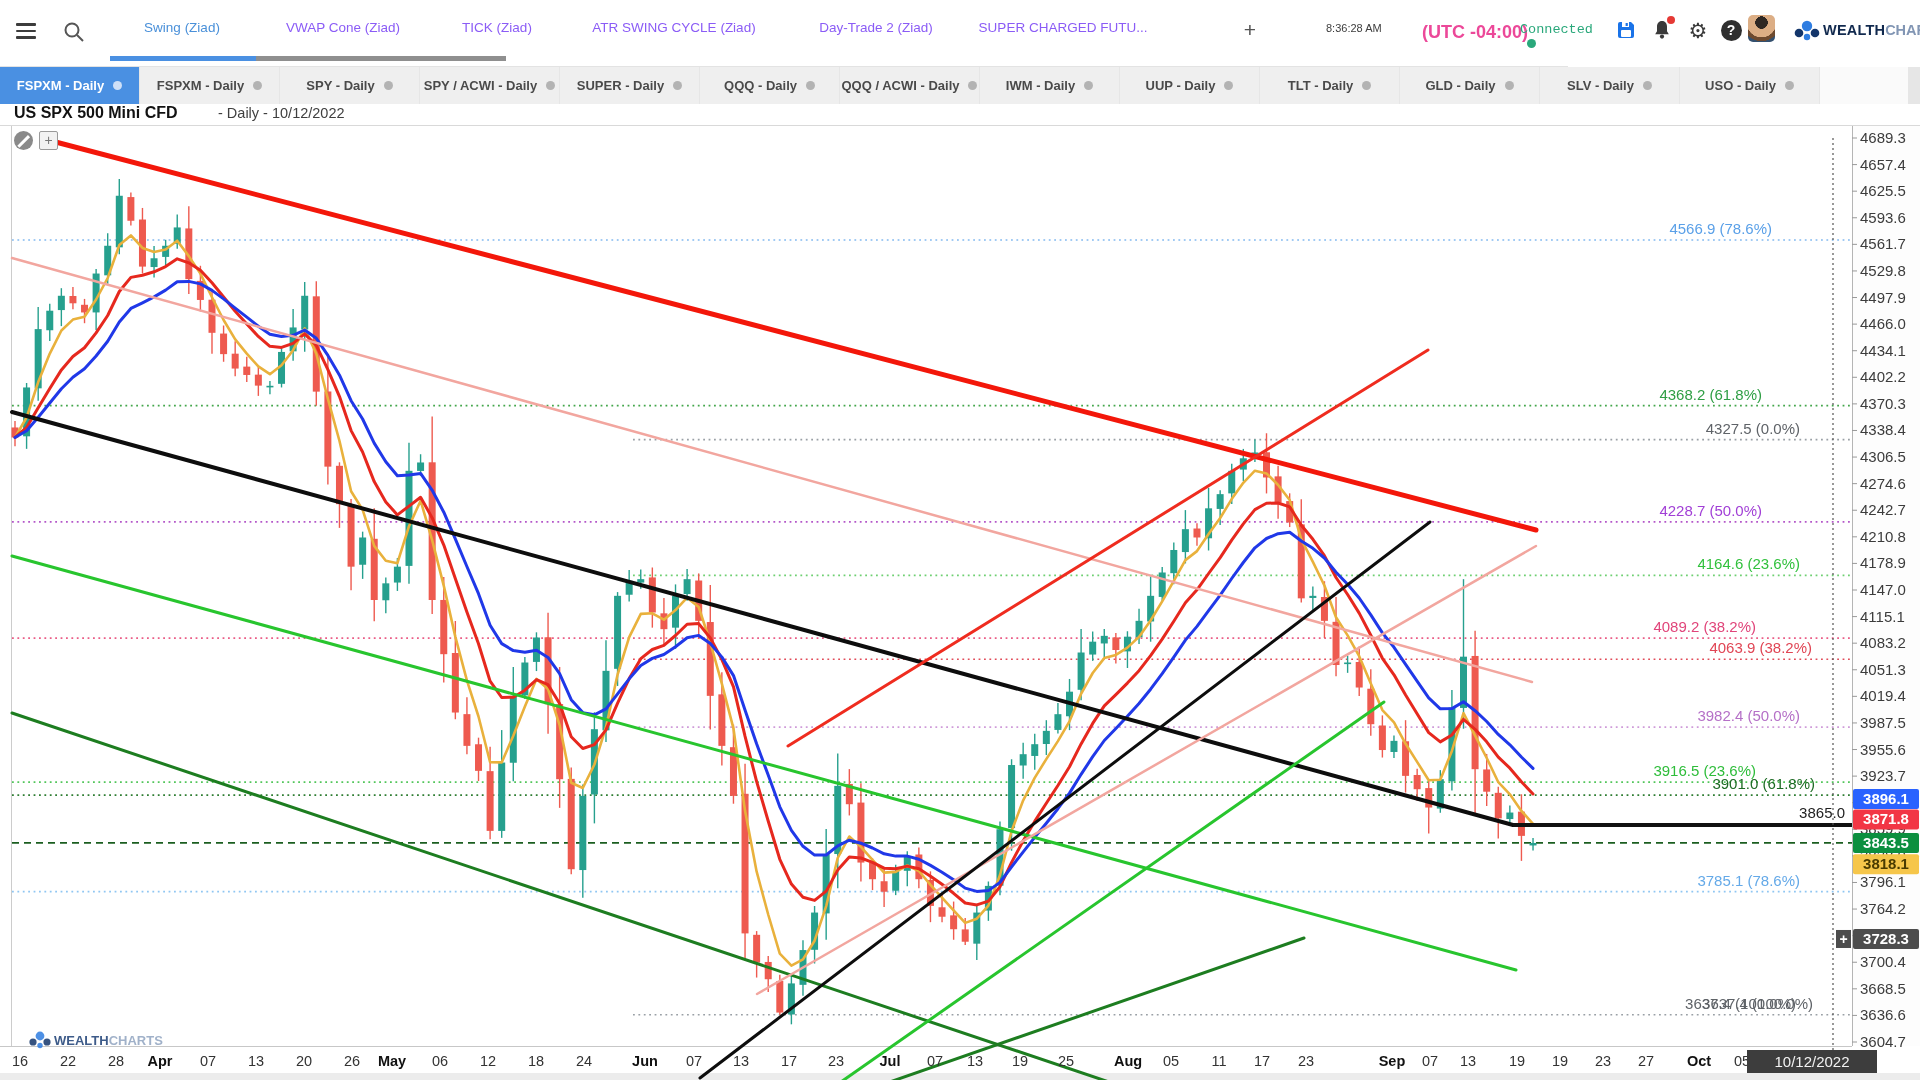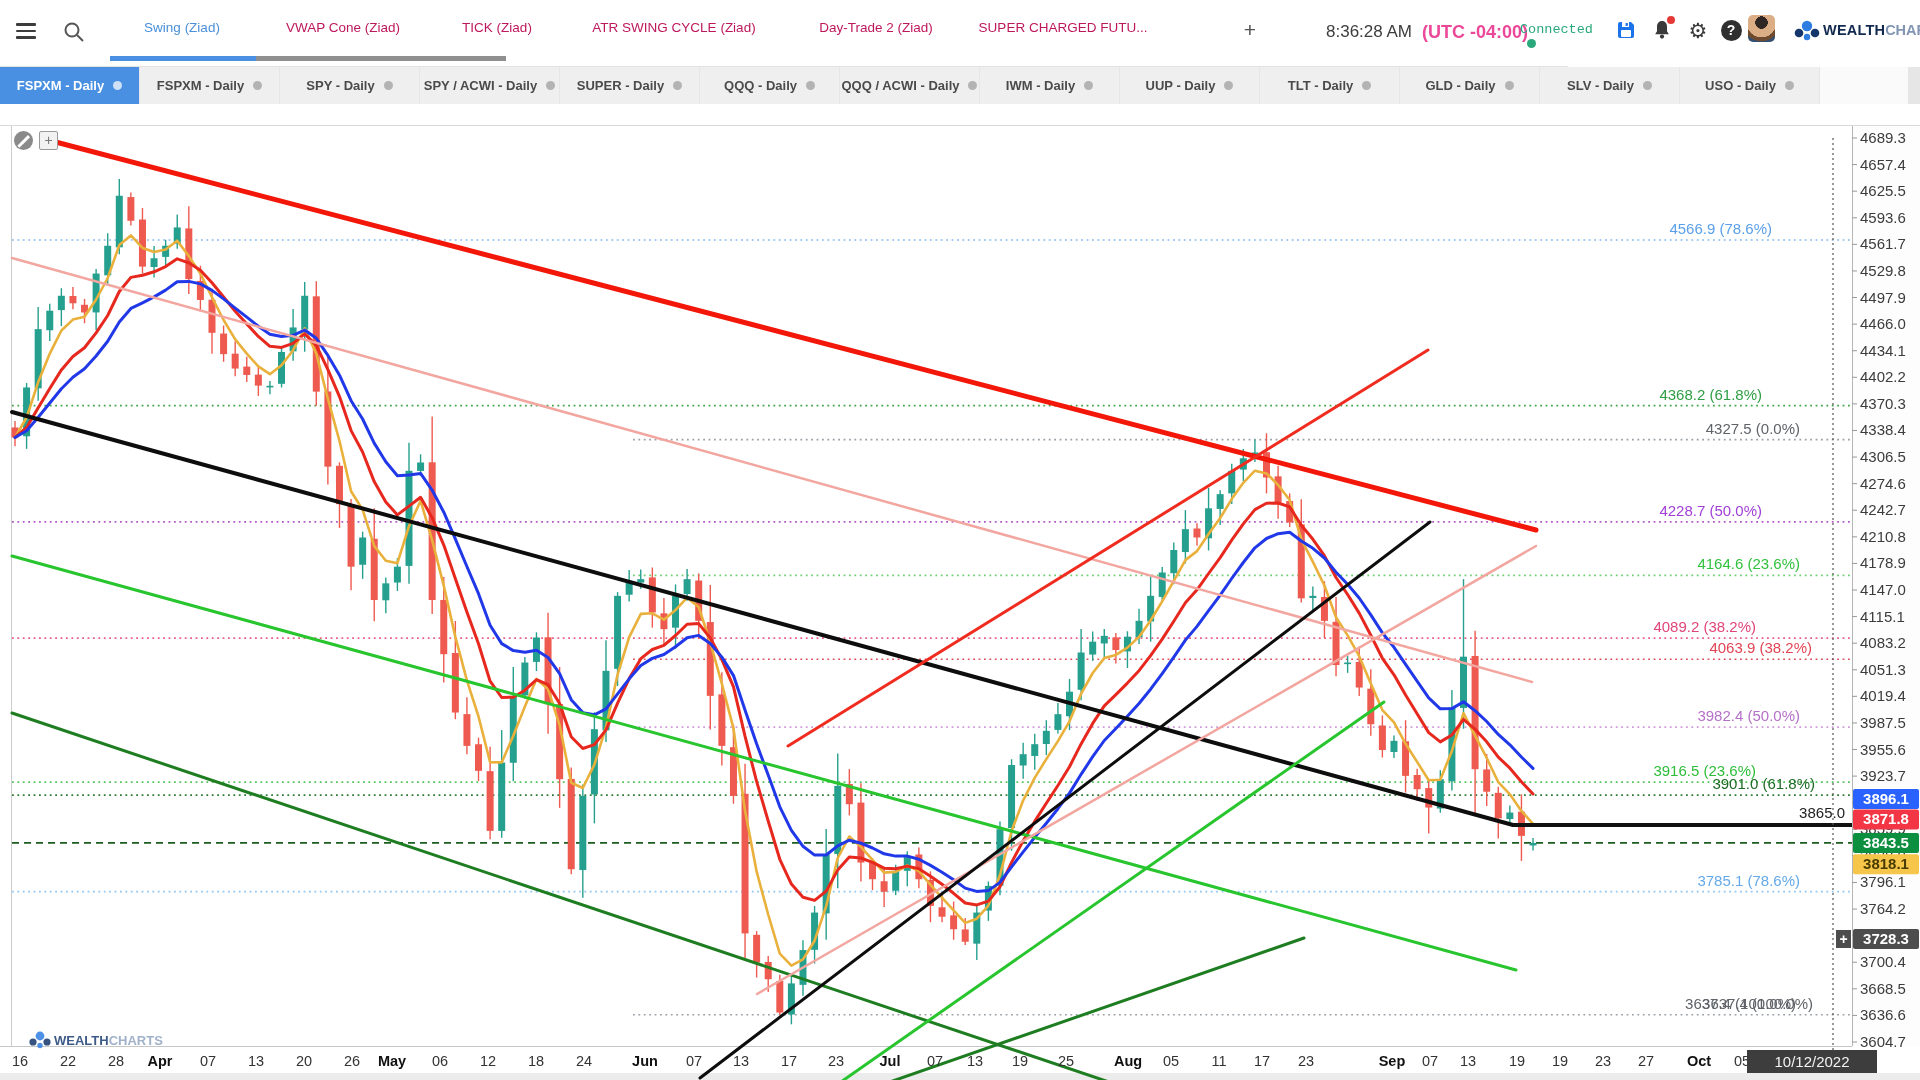--- a/index.html
+++ b/index.html
@@ -5,33 +5,33 @@
   html,body{margin:0;padding:0;background:#fff;width:1920px;height:1080px;overflow:hidden;
     font-family:"Liberation Sans",sans-serif;-webkit-font-smoothing:antialiased;}
   #app{position:relative;width:1920px;height:1080px;background:#fff;}
 
   
   #topbar{position:absolute;left:0;top:0;width:1544px;height:66px;background:#fff;border-bottom:1px solid #e3e3e3;padding-left:24px;}
   .hamburger{position:absolute;left:16px;top:23px;width:20px;height:16px;cursor:pointer;}
   .hamburger i{display:block;height:2.5px;background:#3c3c3c;margin:0 0 4px 0;border-radius:1px;}
   #search-btn{position:absolute;left:62px;top:20px;width:24px;height:24px;}
   .ltab{position:absolute;top:0;height:56px;line-height:56px;transform:translateX(-50%);
-    font-size:13.5px;color:#be185d;white-space:nowrap;cursor:pointer;}
+    font-size:13.5px;color:#8b5cf6;white-space:nowrap;cursor:pointer;}
   .ltab.active{color:#4a90d9;}
   #layout-tabs .ltab:nth-child(1){left:182px}
   #layout-tabs .ltab:nth-child(2){left:343px}
   #layout-tabs .ltab:nth-child(3){left:497px}
   #layout-tabs .ltab:nth-child(4){left:674px}
   #layout-tabs .ltab:nth-child(5){left:876px}
   #layout-tabs .ltab:nth-child(6){left:1063px}
   #underline-active{position:absolute;left:110px;top:56px;width:146px;height:5px;background:#4a90e2;}
   #underline-track{position:absolute;left:256px;top:56px;width:250px;height:5px;background:#8f8f8f;}
   #add-layout{position:absolute;left:1236px;top:16px;width:28px;height:28px;text-align:center;line-height:28px;
     font-size:21px;color:#555;cursor:pointer;}
-  #clock{position:absolute;left:1326px;top:22px;font-size:17px;color:#3d3d3d;}
+  #clock{position:absolute;left:1326px;top:22px;font-size:11px;color:#3d3d3d;}
   #tz{position:absolute;left:1422px;top:22px;font-size:18px;font-weight:bold;color:#ec4899;}
   #conn{position:absolute;left:1520px;top:22px;font-size:13.5px;color:#2aa87b;font-family:Liberation Mono, monospace;}
   #conn .dot{display:inline-block;width:9px;height:9px;border-radius:50%;background:#2aa87b;margin-left:7px;}
   .icon-btn{position:absolute;top:18px;width:26px;height:26px;cursor:pointer;}
   #bell-wrap{left:1650px;}
   #save-wrap{left:1614px;}
   #gear-wrap{left:1685px;font-size:21px;color:#3a3a3a;line-height:26px;text-align:center;}
   #help-wrap{left:1718px;}
   #help-c{width:21px;height:21px;margin:2px auto;border-radius:50%;background:#2f2f2f;color:#fff;
     font-size:14px;font-weight:bold;text-align:center;line-height:21px;}
@@ -180,20 +180,24 @@
         <span>SLV - Daily</span>
         <span class="tdot"></span>
       </div>
       <div class="stab">
         <span>USO - Daily</span>
         <span class="tdot"></span>
       </div>
       <div id="symbol-spacer"></div>
     </div>
 
+  <div id="title-row">
+    <span class="sym">US SPX 500 Mini CFD</span>
+    <span class="suffix"> - Daily - 10/12/2022</span>
+  </div>
 
   <div id="chart-wrap">
     <svg id="chart" width="1920" height="955" viewBox="0 0 1920 955">
         <g>
           <rect x="0" y="0" width="1920" height="955" fill="#ffffff"></rect>
           <rect x="0" y="947" width="1920" height="8" fill="#ececec"></rect>
           <line x1="11.5" y1="0" x2="11.5" y2="920" stroke="#cccccc" stroke-width="1"></line>
           <line x1="0" y1="920.5" x2="1852" y2="920.5" stroke="#c7c7c7" stroke-width="1"></line>
         </g>
         <g>

